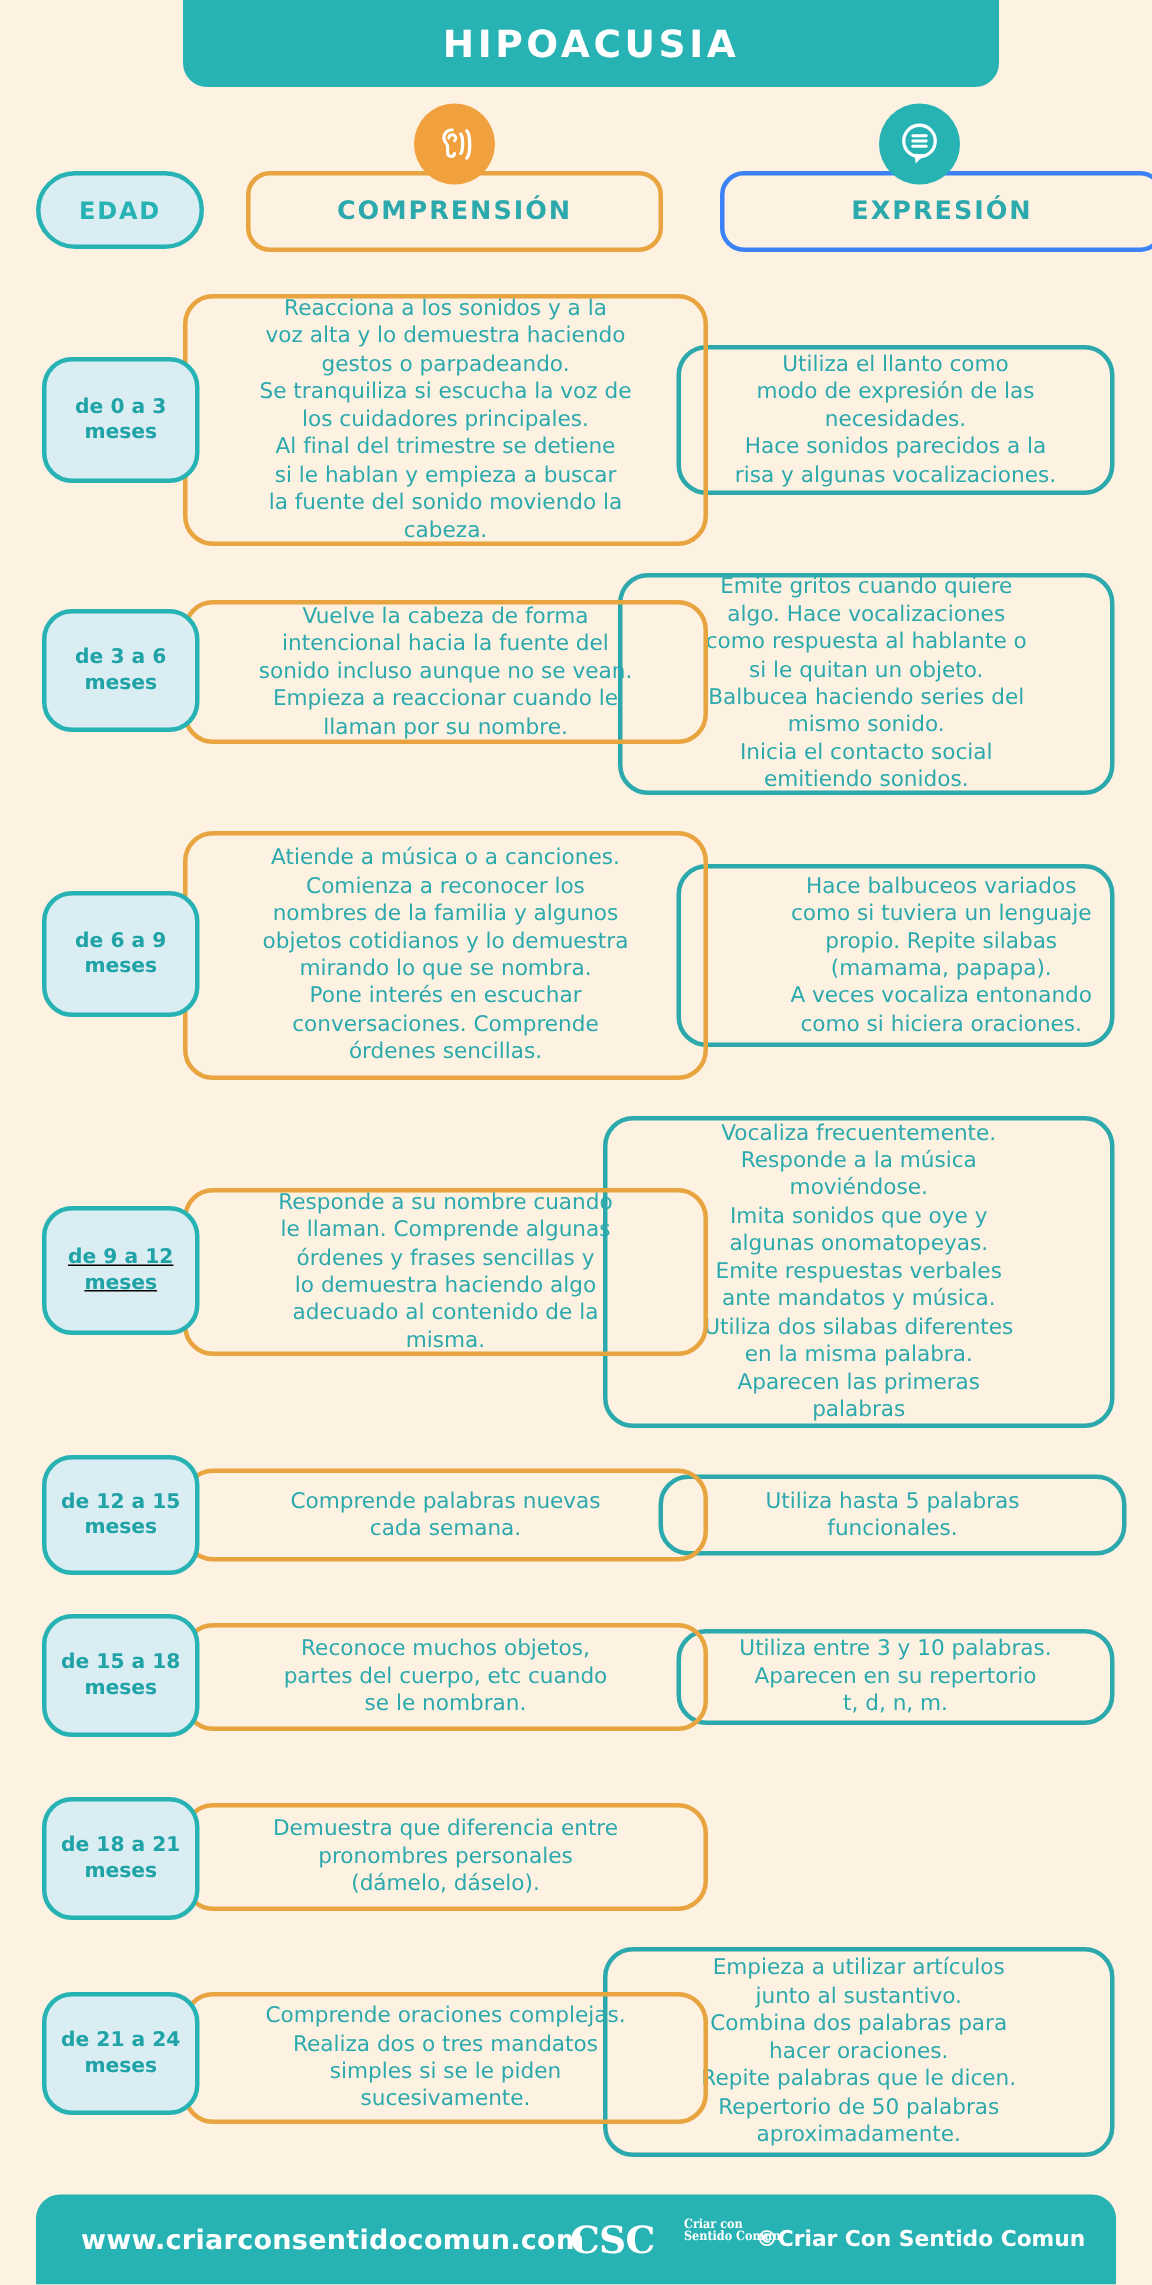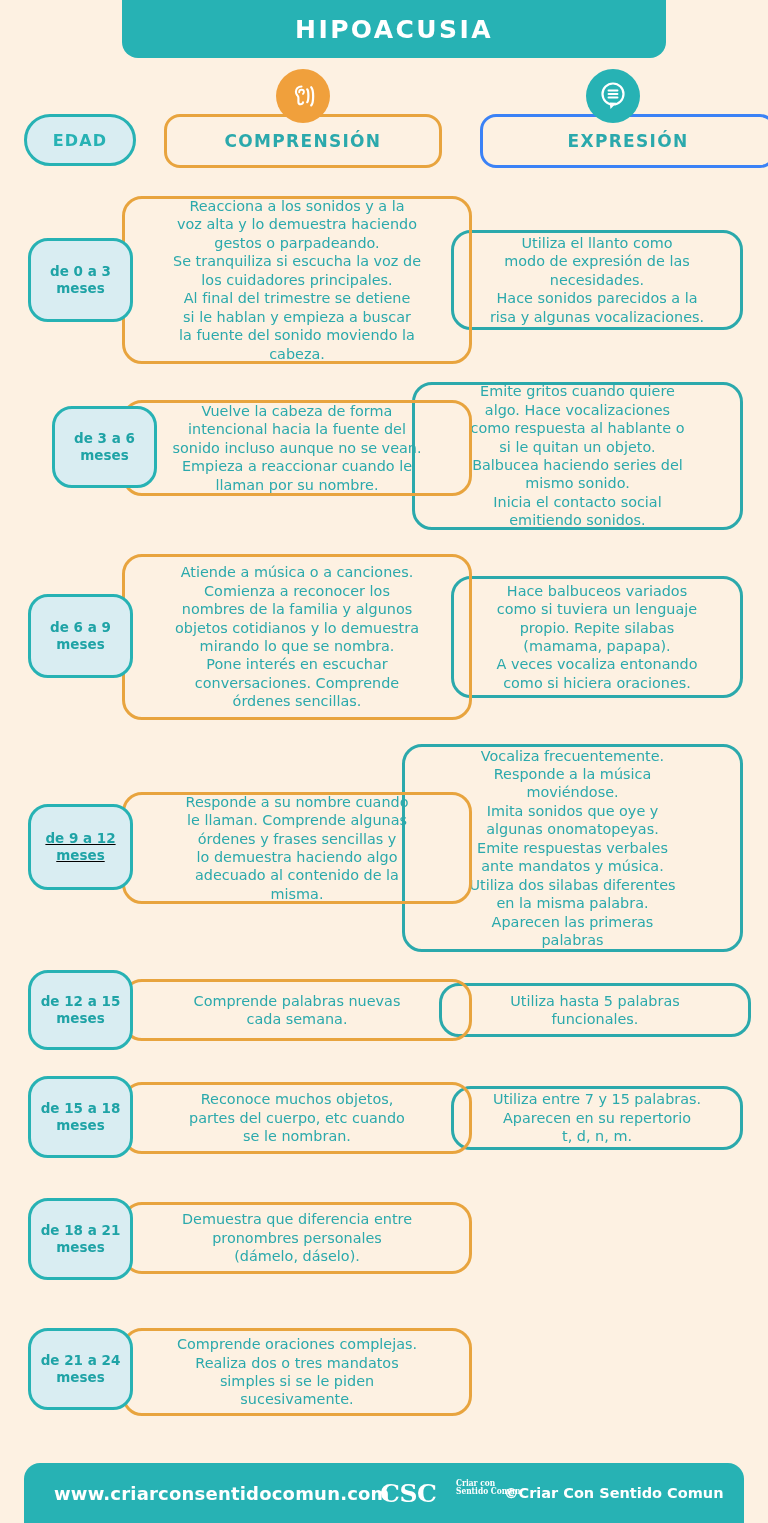--- a/index.html
+++ b/index.html
@@ -297,21 +297,21 @@
     <div class="box expr" style="left:451px;top:38px;width:292px;height:100px;">
       <p>Utiliza el llanto como
 modo de expresión de las
 necesidades.
 Hace sonidos parecidos a la
 risa y algunas vocalizaciones.</p>
     </div>
   </div>
 
   <div class="row" style="top:382px;height:150px;">
-    <div class="age-chip" style="left:28px;top:24px;width:105px;height:82px;margin-left:24px;">
+    <div class="age-chip" style="left:28px;top:24px;width:105px;height:82px;">
       <span>de 3 a 6
 meses</span>
     </div>
     <div class="box comp" style="left:122px;top:18px;width:350px;height:96px;">
       <p>Vuelve la cabeza de forma
 intencional hacia la fuente del
 sonido incluso aunque no se vean.
 Empieza a reaccionar cuando le
 llaman por su nombre.</p>
     </div>
@@ -335,21 +335,21 @@
     <div class="box comp" style="left:122px;top:2px;width:350px;height:166px;">
       <p>Atiende a música o a canciones.
 Comienza a reconocer los
 nombres de la familia y algunos
 objetos cotidianos y lo demuestra
 mirando lo que se nombra.
 Pone interés en escuchar
 conversaciones. Comprende
 órdenes sencillas.</p>
     </div>
-    <div class="box expr" style="left:451px;top:24px;width:292px;height:122px;">
+    <div class="box expr" style="left:451px;top:24px;width:292px;height:122px;justify-content:flex-end;">
       <p>Hace balbuceos variados
 como si tuviera un lenguaje
 propio.  Repite silabas
 (mamama, papapa).
 A veces vocaliza entonando
 como si hiciera oraciones.</p>
     </div>
   </div>
 
   <div class="row" style="top:742px;height:212px;">
@@ -399,21 +399,21 @@
     <div class="age-chip" style="left:28px;top:4px;width:105px;height:82px;">
       <span>de 15 a 18
 meses</span>
     </div>
     <div class="box comp" style="left:122px;top:10px;width:350px;height:72px;">
       <p>Reconoce muchos objetos,
 partes del cuerpo, etc cuando
 se le nombran.</p>
     </div>
     <div class="box expr" style="left:451px;top:14px;width:292px;height:64px;">
-      <p>Utiliza entre 7 y 15 palabras.
+      <p>Utiliza entre 3 y 10 palabras.
 Aparecen en su repertorio
 t, d, n, m.</p>
     </div>
   </div>
 
   <div class="row" style="top:1184px;height:112px;">
     <div class="age-chip" style="left:28px;top:14px;width:105px;height:82px;">
       <span>de 18 a 21
 meses</span>
     </div>
@@ -427,20 +427,29 @@
   <div class="row" style="top:1298px;height:140px;">
     <div class="age-chip" style="left:28px;top:30px;width:105px;height:82px;">
       <span>de 21 a 24
 meses</span>
     </div>
     <div class="box comp" style="left:122px;top:30px;width:350px;height:88px;">
       <p>Comprende oraciones complejas.
 Realiza dos o tres mandatos
 simples si se le piden
 sucesivamente.</p>
+    </div>
+    <div class="box expr" style="left:402px;top:0px;width:341px;height:140px;">
+      <p>Empieza a utilizar artículos
+junto al sustantivo.
+Combina dos palabras para
+hacer oraciones.
+Repite palabras que le dicen.
+Repertorio de 50 palabras
+aproximadamente.</p>
     </div>
   </div>
 
   <div class="footer">
     <div class="url">www.criarconsentidocomun.com</div>
     <div class="logo">
       <div class="csc">CSC</div>
       <div class="logo-sub">
         <span>Criar con</span>
         <span>Sentido Comun</span>

